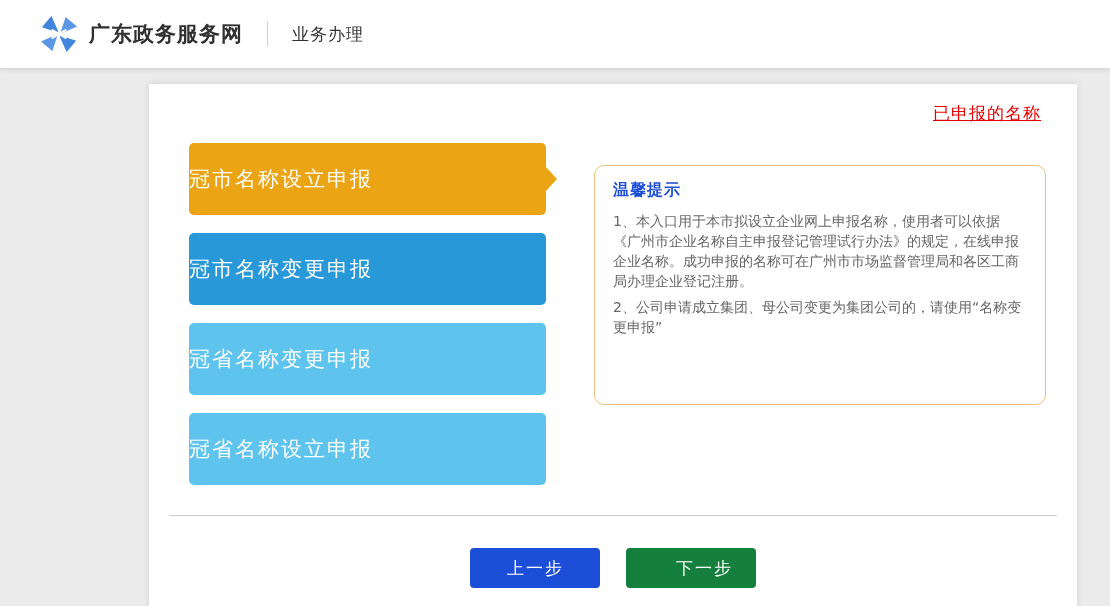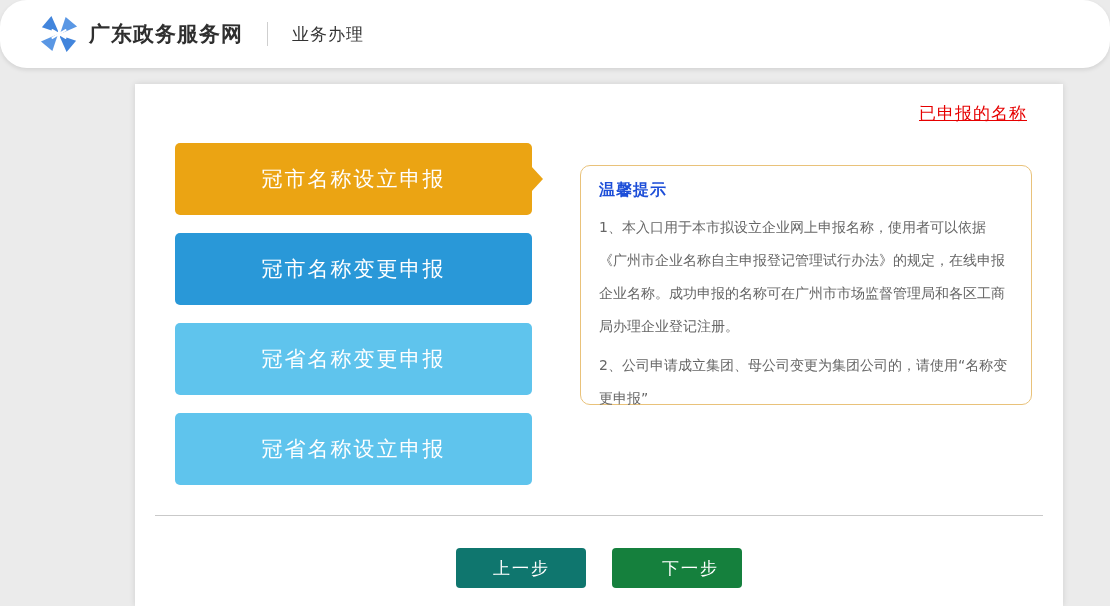--- a/index.html
+++ b/index.html
@@ -13,21 +13,20 @@
   
   .app-header {
     height: 68px;
     background: #ffffff;
     display: flex;
     align-items: center;
     padding-left: 40px;
     position: relative;
     z-index: 2;
     box-shadow: 0 2px 4px rgba(0,0,0,0.10);
-    border-radius: 27px;
   }
   .logo { width: 38px; height: 38px; margin-right: 11px; display: block; }
   .brand-title {
     font-size: 21px;
     font-weight: bold;
     color: #2f2f2f;
     letter-spacing: 1px;
   }
   .header-divider {
     width: 1px; height: 24px;
@@ -41,21 +40,21 @@
   }
 
   
   .page-body {
     position: relative;
     height: 538px;
     background: #ebebeb;
   }
   .card {
     position: absolute;
-    left: 135px;
+    left: 149px;
     top: 16px;
     width: 928px;
     height: 522px;
     background: #ffffff;
     box-shadow: 0 0 6px rgba(0,0,0,0.12);
   }
 
   
   .link-row {
     text-align: right;
@@ -85,21 +84,21 @@
   .menu-btn {
     position: relative;
     height: 72px;
     border: none;
     border-radius: 5px;
     color: #ffffff;
     font-size: 21px;
     letter-spacing: 2px;
     display: flex;
     align-items: center;
-    justify-content: center;
+    justify-content: flex-start;
     cursor: pointer;
     font-family: Liberation Sans, sans-serif;
   }
   .menu-btn.active   { background: #eba413; }
   .menu-btn.blue     { background: #2998d8; }
   .menu-btn.lightblue{ background: #5fc4ed; }
   .arrow-pointer {
     position: absolute;
     right: -11px;
     top: 50%;
@@ -123,21 +122,21 @@
   .tip-title {
     color: #1d4ed8;
     font-size: 16px;
     font-weight: bold;
     margin: 2px 0 10px;
     letter-spacing: 1px;
   }
   .tip-para {
     font-size: 14px;
     color: #666666;
-    line-height: 33px;
+    line-height: 20px;
     margin-bottom: 6px;
   }
 
   
   .card-divider {
     border: none;
     border-top: 1px solid #c9c9c9;
     margin: 30px 20px 0;
   }
   .nav-row {
@@ -152,21 +151,21 @@
     border: none;
     border-radius: 4px;
     color: #ffffff;
     font-size: 17px;
     letter-spacing: 2px;
     cursor: pointer;
     margin: 0 10px;
     font-family: inherit;
     text-align: center;
   }
-  .nav-btn.prev { background: #0f766e; }
+  .nav-btn.prev { background: #1d4ed8; }
   .nav-btn.next { background: #15803d; padding-left: 28px; }
 </style>
 </head>
 <body>
 
 <header class="app-header">
   <svg class="logo" viewBox="0 0 40 40" xmlns="http://www.w3.org/2000/svg">
     <g>
       <path d="M20 19 L12 1 L2 13 Z" fill="#4285dc"></path>
       <path d="M21 20 L39 12 L27 2 Z" fill="#5a97e4"></path>

